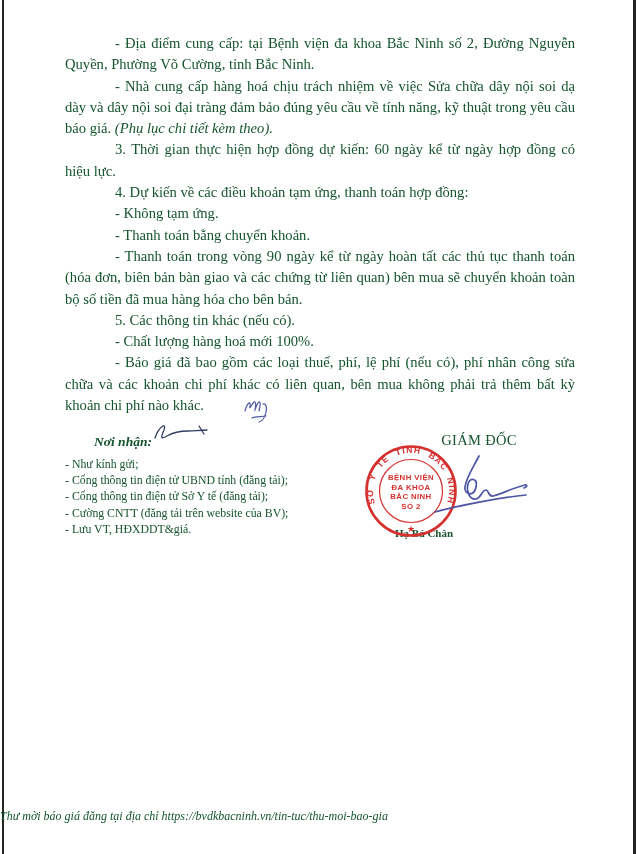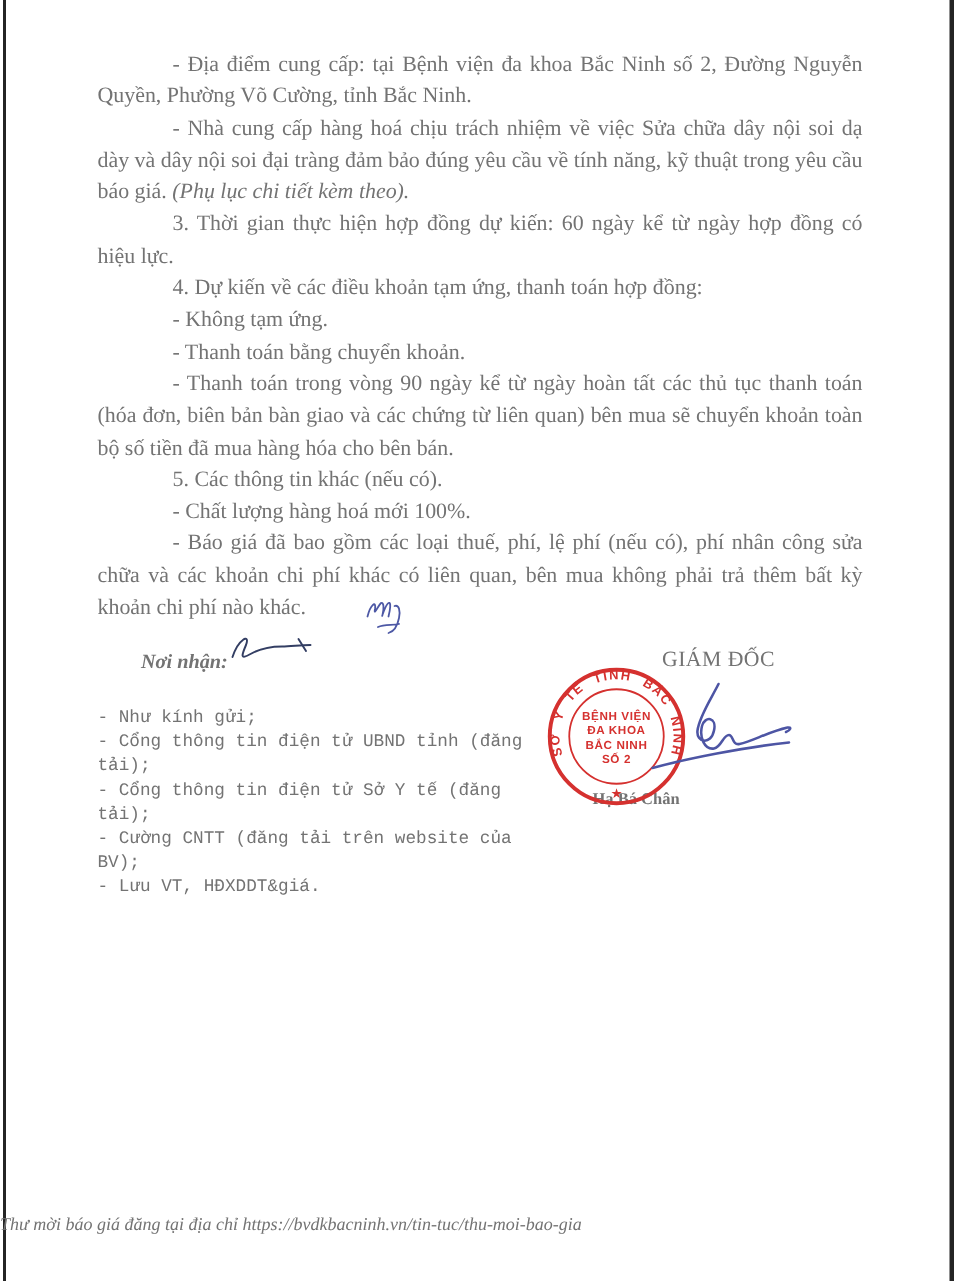--- a/index.html
+++ b/index.html
@@ -1,35 +1,35 @@
 <!DOCTYPE html>
 <html><head>
 <meta charset="utf-8">
 <title>Document</title>
 <style>
   html,body { margin:0; padding:0; background:#fff; }
   .page {
     position:relative; width:637px; height:854px; background:#ffffff;
-    overflow:hidden; color:#737373;
+    overflow:hidden; color:#14532d;
     font-family:"Liberation Serif","DejaVu Serif",serif;
   }
   .scan-edge { position:absolute; top:0; bottom:0; background:#242424; }
   .scan-edge.left  { left:2px;  width:2px; }
   .scan-edge.right { left:633px; width:3px; }
 
   .body-text {
     position:absolute; left:65px; top:33px; width:510px;
     font-size:14.6px; line-height:21.3px; text-align:justify;
   }
   .body-text p { margin:0; text-indent:50px; }
   .it { font-style:italic; }
 
   .noi-nhan { position:absolute; left:65px; top:432px; width:310px; }
   .noi-nhan-label { font-weight:bold; font-style:italic; font-size:13.5px;margin-left:29px; }
-  .recipients { margin-top:20px; font-size:11.8px; line-height:16.2px;font-family:Liberation Mono, monospace; }
+  .recipients { margin-top:6px; font-size:11.8px; line-height:16.2px; }
 
   .sign-title-box {
     position:absolute; left:395px; top:432px; width:168px; text-align:center;
     font-weight:normal; font-size:14.5px; letter-spacing:.3px;
   }
   .signer-name-box {
     position:absolute; left:395px; top:527px; width:168px; text-align:left;
     font-weight:bold; font-size:11px;
   }
 

